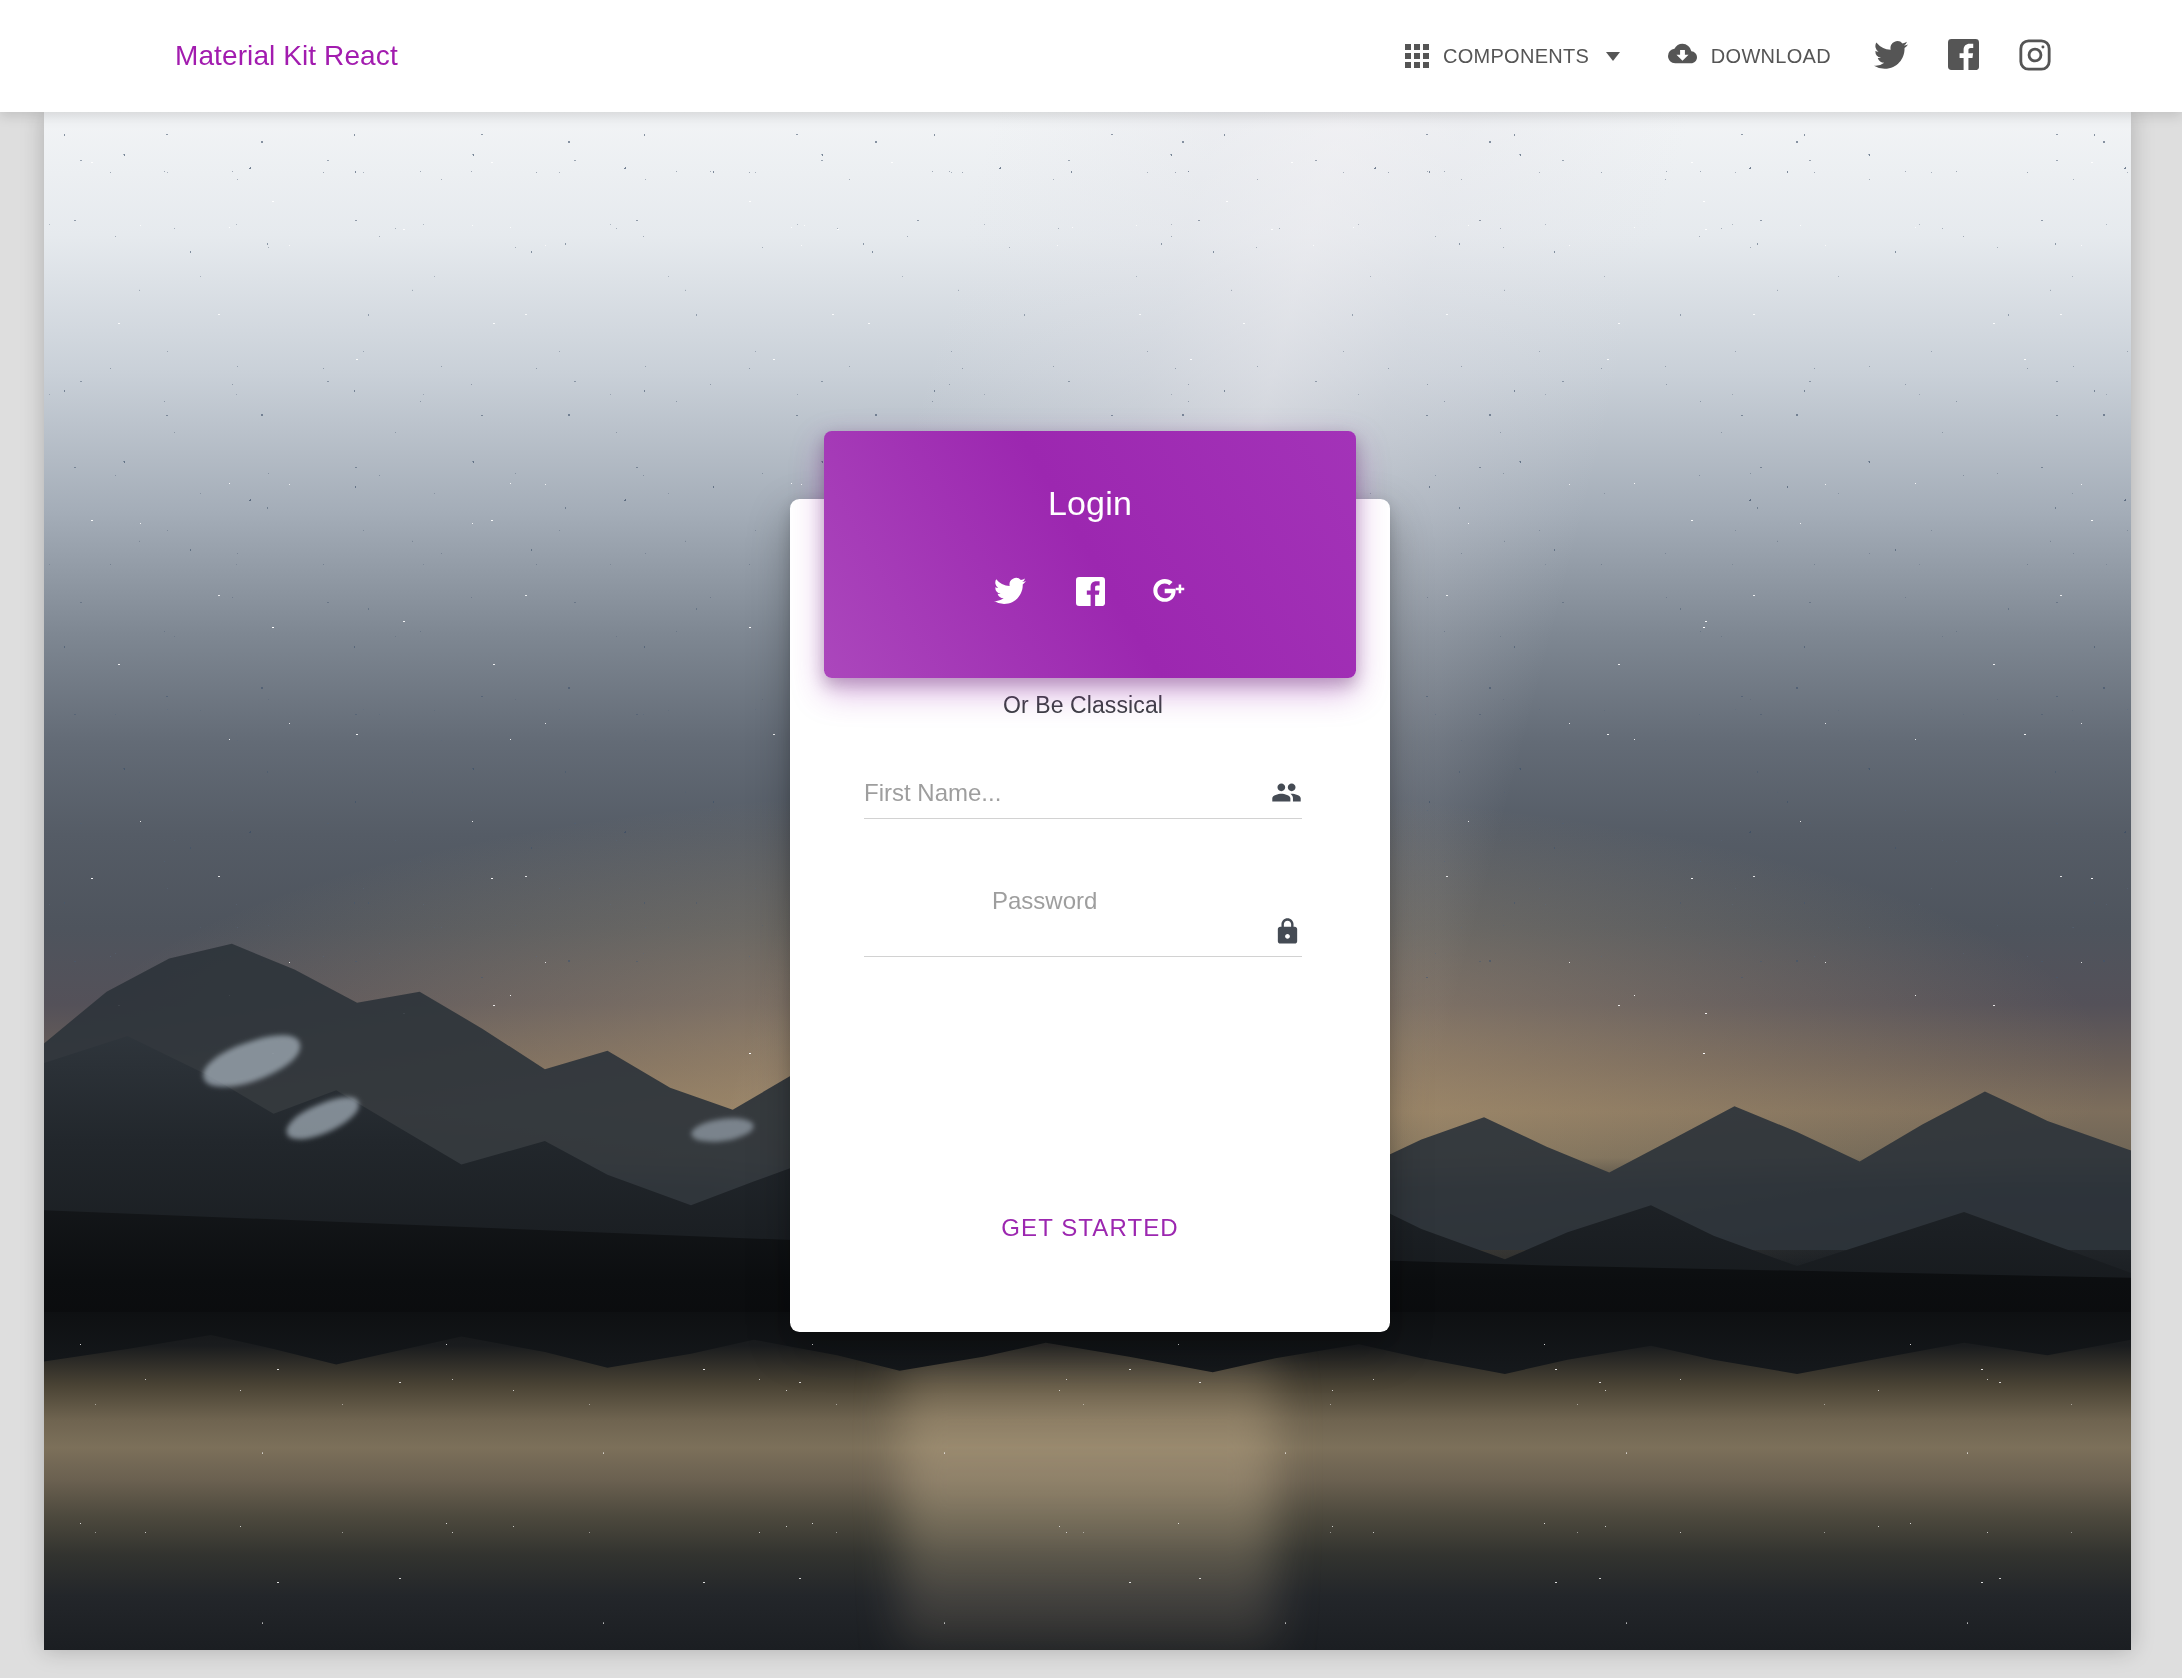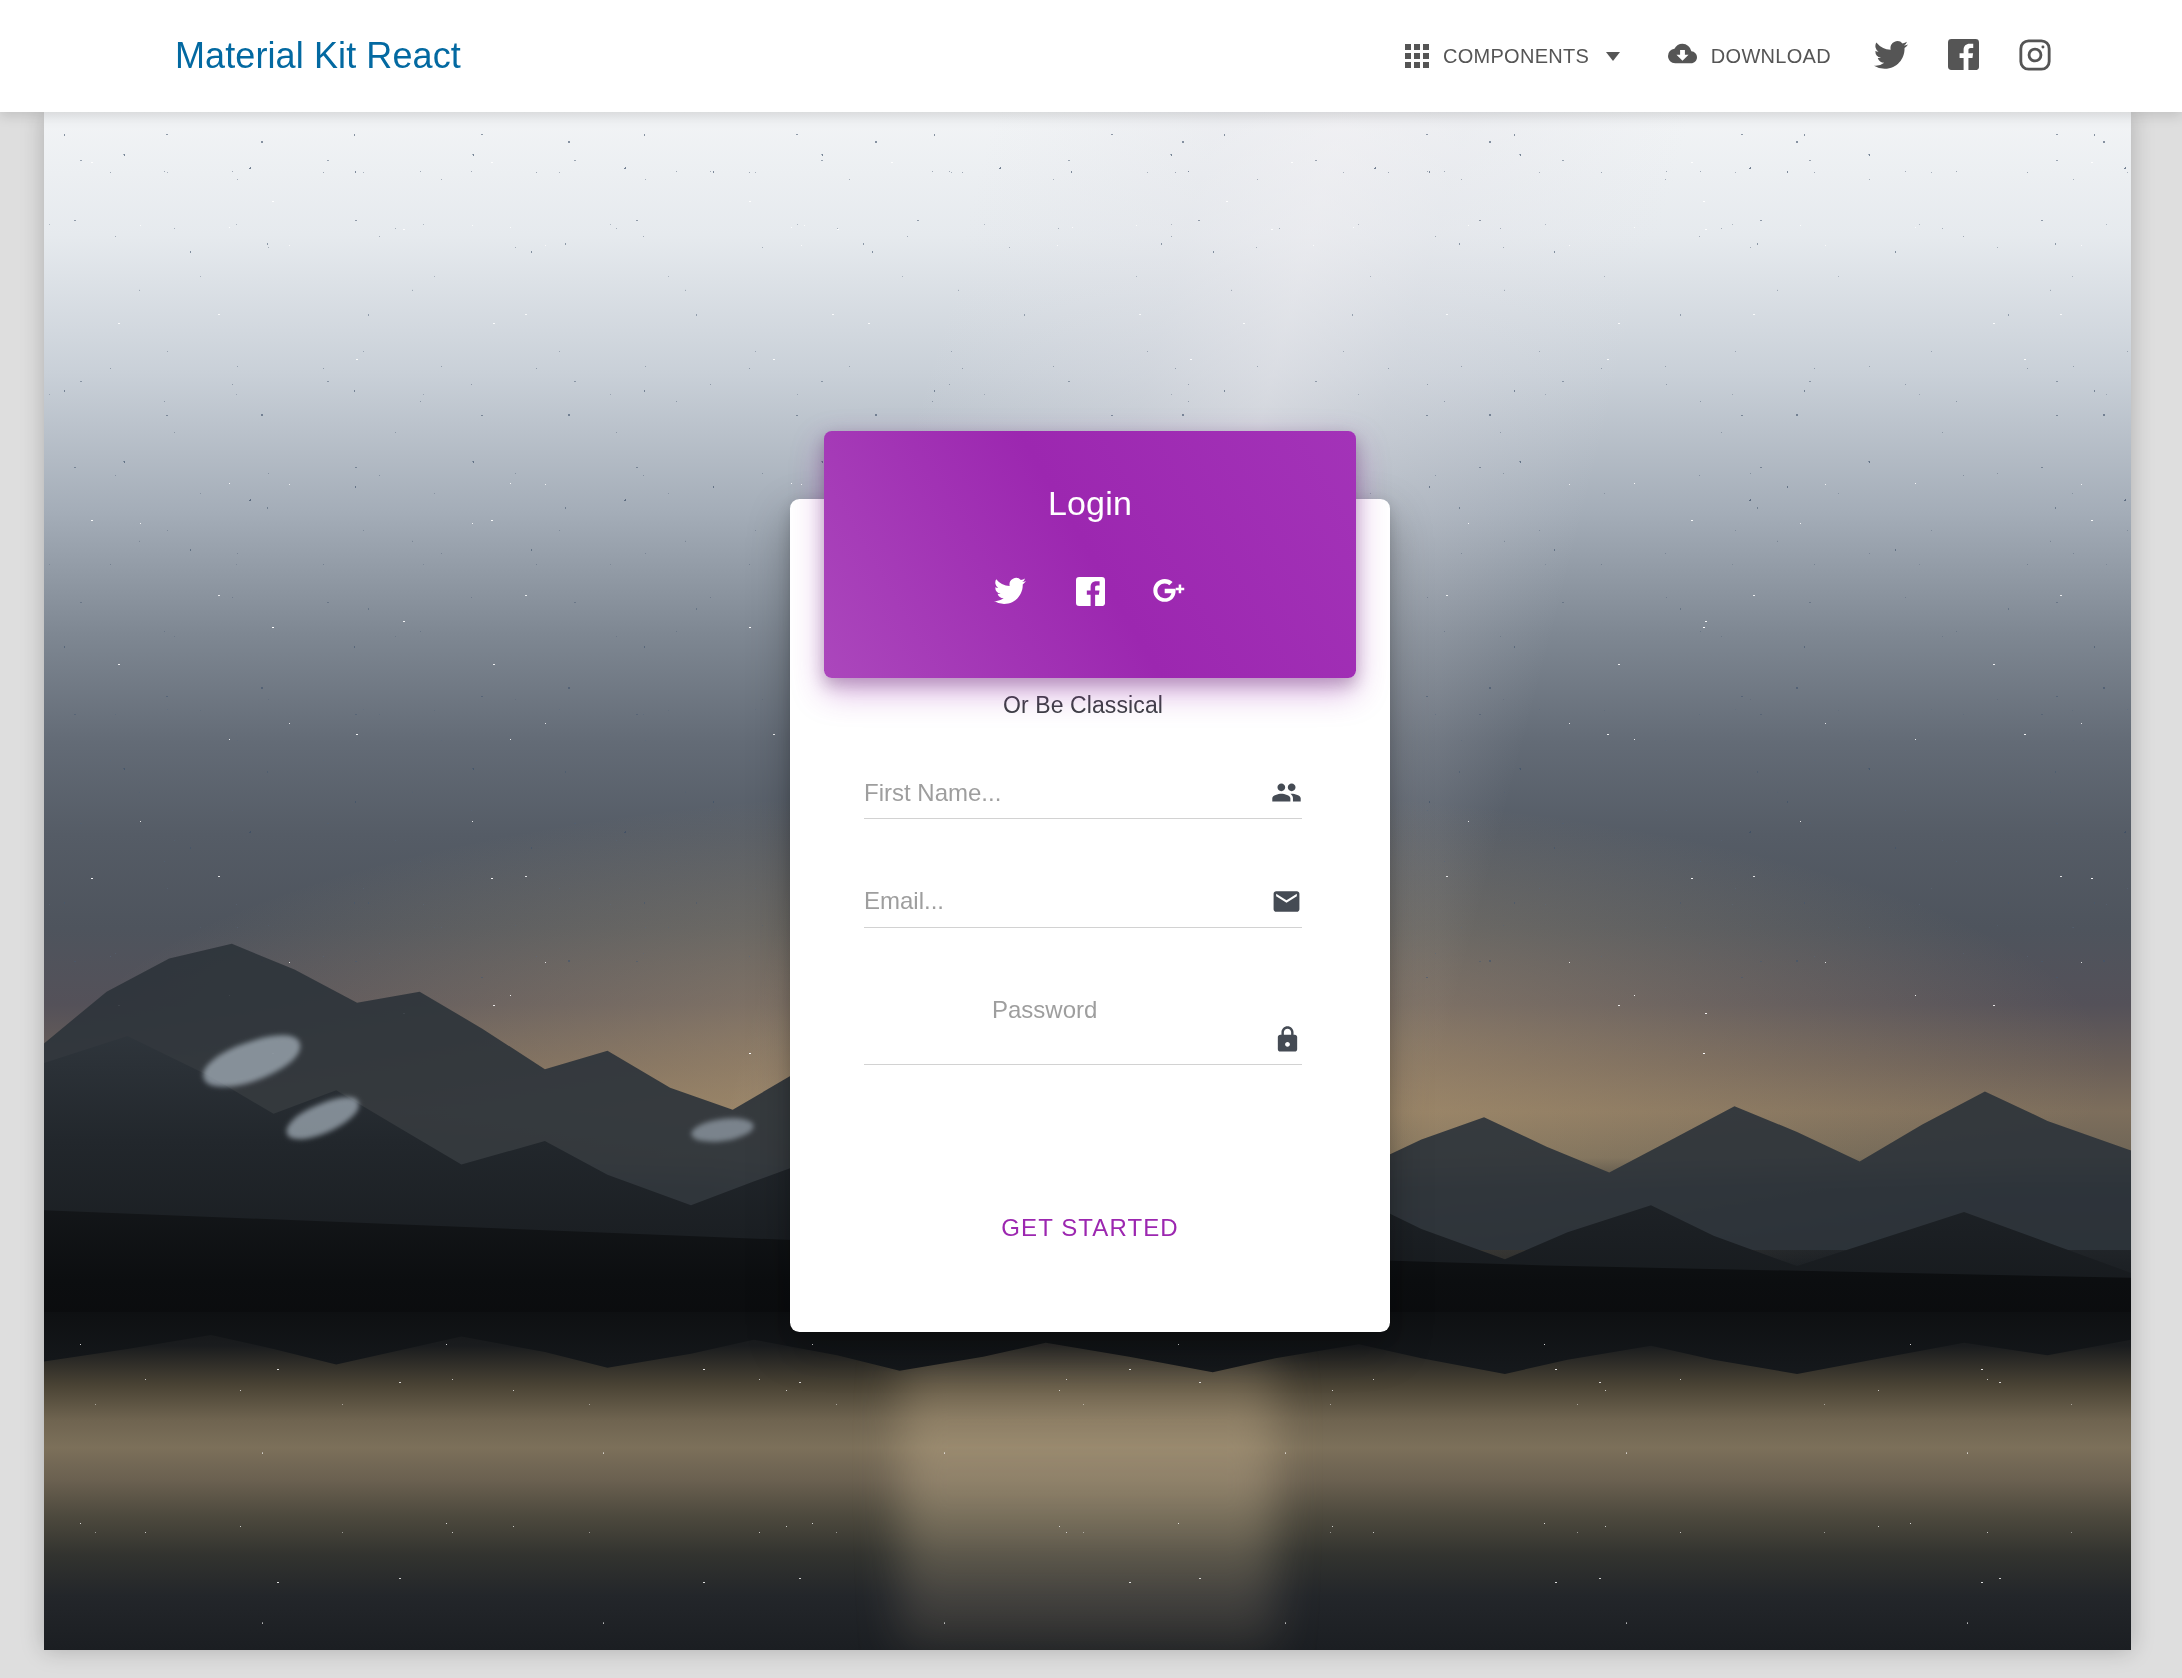--- a/index.html
+++ b/index.html
@@ -31,22 +31,22 @@
     background: #ffffff;
     display: flex;
     align-items: center;
     justify-content: space-between;
     padding: 0 111px 0 175px;
     z-index: 40;
     box-shadow: 0 4.3px 12px rgba(0,0,0,0.13);
   }
 
   .brand {
-    font-size: 36px;
-    color: #0369a1;
+    font-size: 28px;
+    color: #a21caf;
     font-weight: 400;
     letter-spacing: 0.1px;
     white-space: nowrap;
   }
 
   .nav-right {
     display: flex;
     align-items: center;
     gap: 0px;
   }
@@ -554,28 +554,20 @@
 
           <div class="field">
             <input type="text" placeholder="First Name..." style="">
             <span class="field-icon">
               <svg width="31" height="31" viewBox="0 0 24 24" fill="currentColor" aria-hidden="true">
                 <path d="M16 11c1.66 0 2.99-1.34 2.99-3S17.66 5 16 5c-1.66 0-3 1.34-3 3s1.34 3 3 3zm-8 0c1.66 0 2.99-1.34 2.99-3S9.66 5 8 5C6.34 5 5 6.34 5 8s1.34 3 3 3zm0 2c-2.33 0-7 1.17-7 3.5V19h14v-2.5c0-2.33-4.67-3.5-7-3.5zm8 0c-.29 0-.62.02-.97.05 1.16.84 1.97 1.97 1.97 3.45V19h6v-2.5c0-2.33-4.67-3.5-7-3.5z"></path>
               </svg>
             </span>
           </div>
 
-          <div class="field">
-            <input type="email" placeholder="Email..." style="">
-            <span class="field-icon">
-              <svg width="31" height="31" viewBox="0 0 24 24" fill="currentColor" aria-hidden="true">
-                <path d="M20 4H4c-1.1 0-1.99.9-1.99 2L2 18c0 1.1.9 2 2 2h16c1.1 0 2-.9 2-2V6c0-1.1-.9-2-2-2zm0 4l-8 5-8-5V6l8 5 8-5v2z"></path>
-              </svg>
-            </span>
-          </div>
 
           <div class="field">
             <input type="password" placeholder="Password" style="">
             <span class="field-icon">
               <svg width="29" height="29" viewBox="0 0 24 24" fill="currentColor" aria-hidden="true">
                 <path d="M18 8h-1V6c0-2.76-2.24-5-5-5S7 3.24 7 6v2H6c-1.1 0-2 .9-2 2v10c0 1.1.9 2 2 2h12c1.1 0 2-.9 2-2V10c0-1.1-.9-2-2-2zM9 6c0-1.66 1.34-3 3-3s3 1.34 3 3v2H9V6zm3 12c-1.1 0-2-.9-2-2s.9-2 2-2 2 .9 2 2-.9 2-2 2z"></path>
               </svg>
             </span>
           </div>
 

